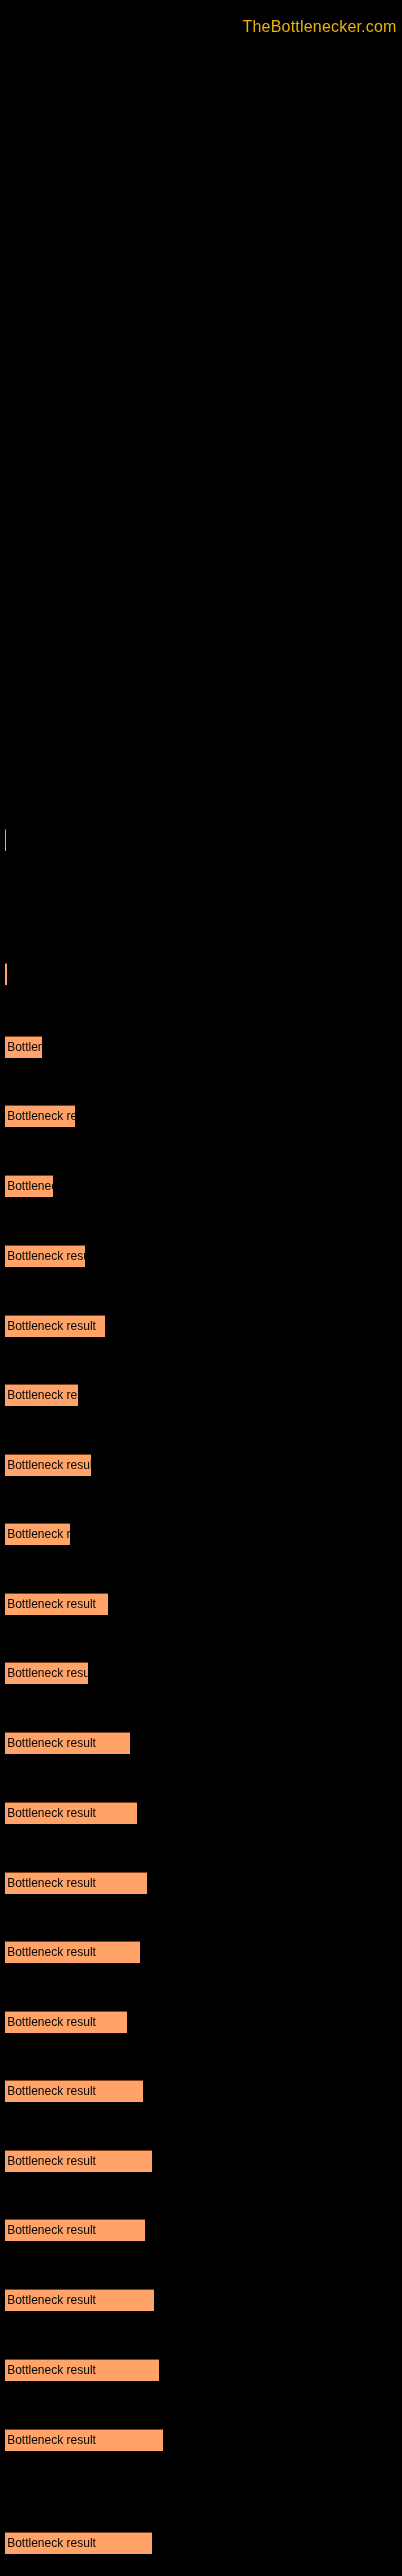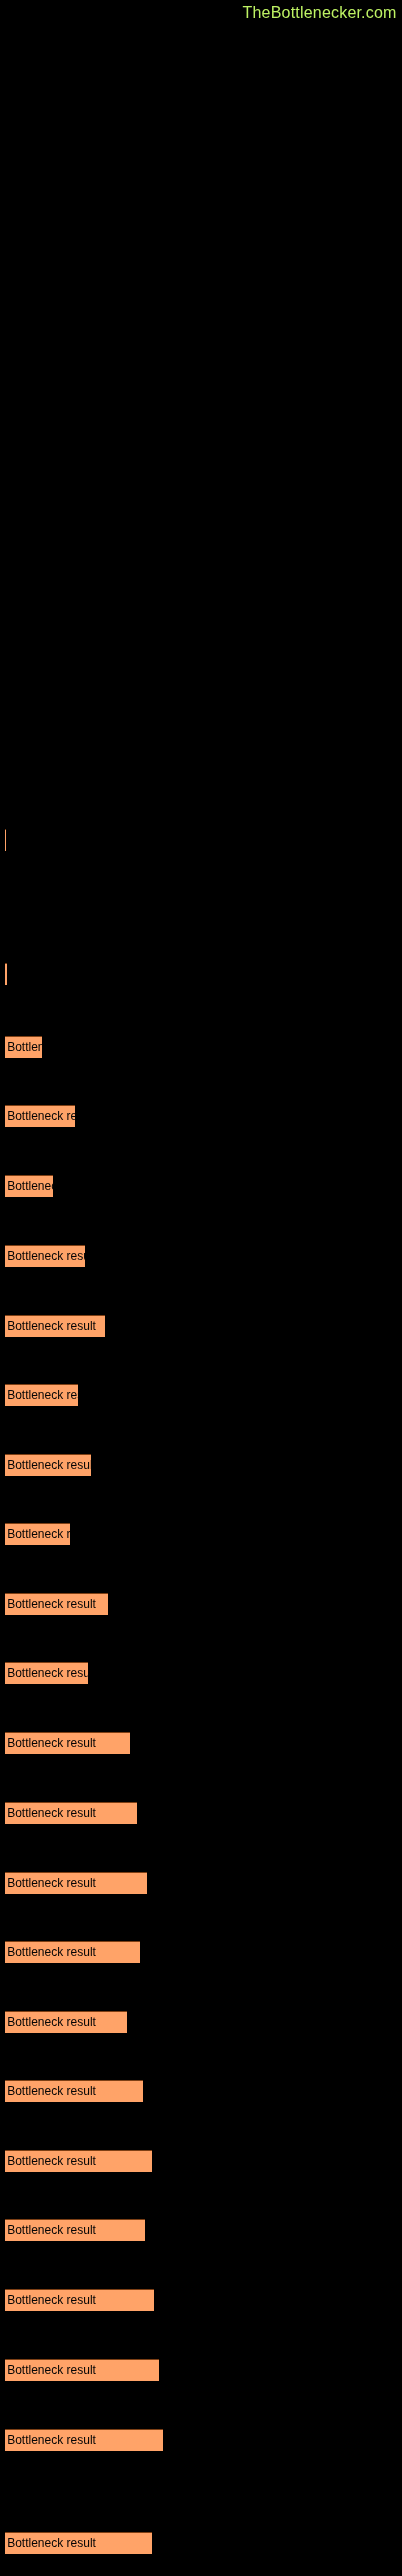--- a/index.html
+++ b/index.html
@@ -195,16 +195,16 @@
           <span class="bar-label" style="color: rgb(5, 5, 5);">Bottleneck result</span>
         </div>
       </div>
       <div class="bar-row" style="top: 2532px; height: 22px; left: 4.8px;">
         <div class="bar" style="width: 147px; background: rgb(255, 163, 104); border-top-color: rgb(125, 63, 20);">
           <span class="bar-label" style="color: rgb(5, 5, 5);">Bottleneck result</span>
         </div>
       </div>
     </div>
 
-  <div class="watermark" style="color: #bef264;">TheBottlenecker.com</div>
+  <div class="watermark" style="color: #eab308; margin-top: 14px;">TheBottlenecker.com</div>
 
 </div>
 
 
 </body></html>

